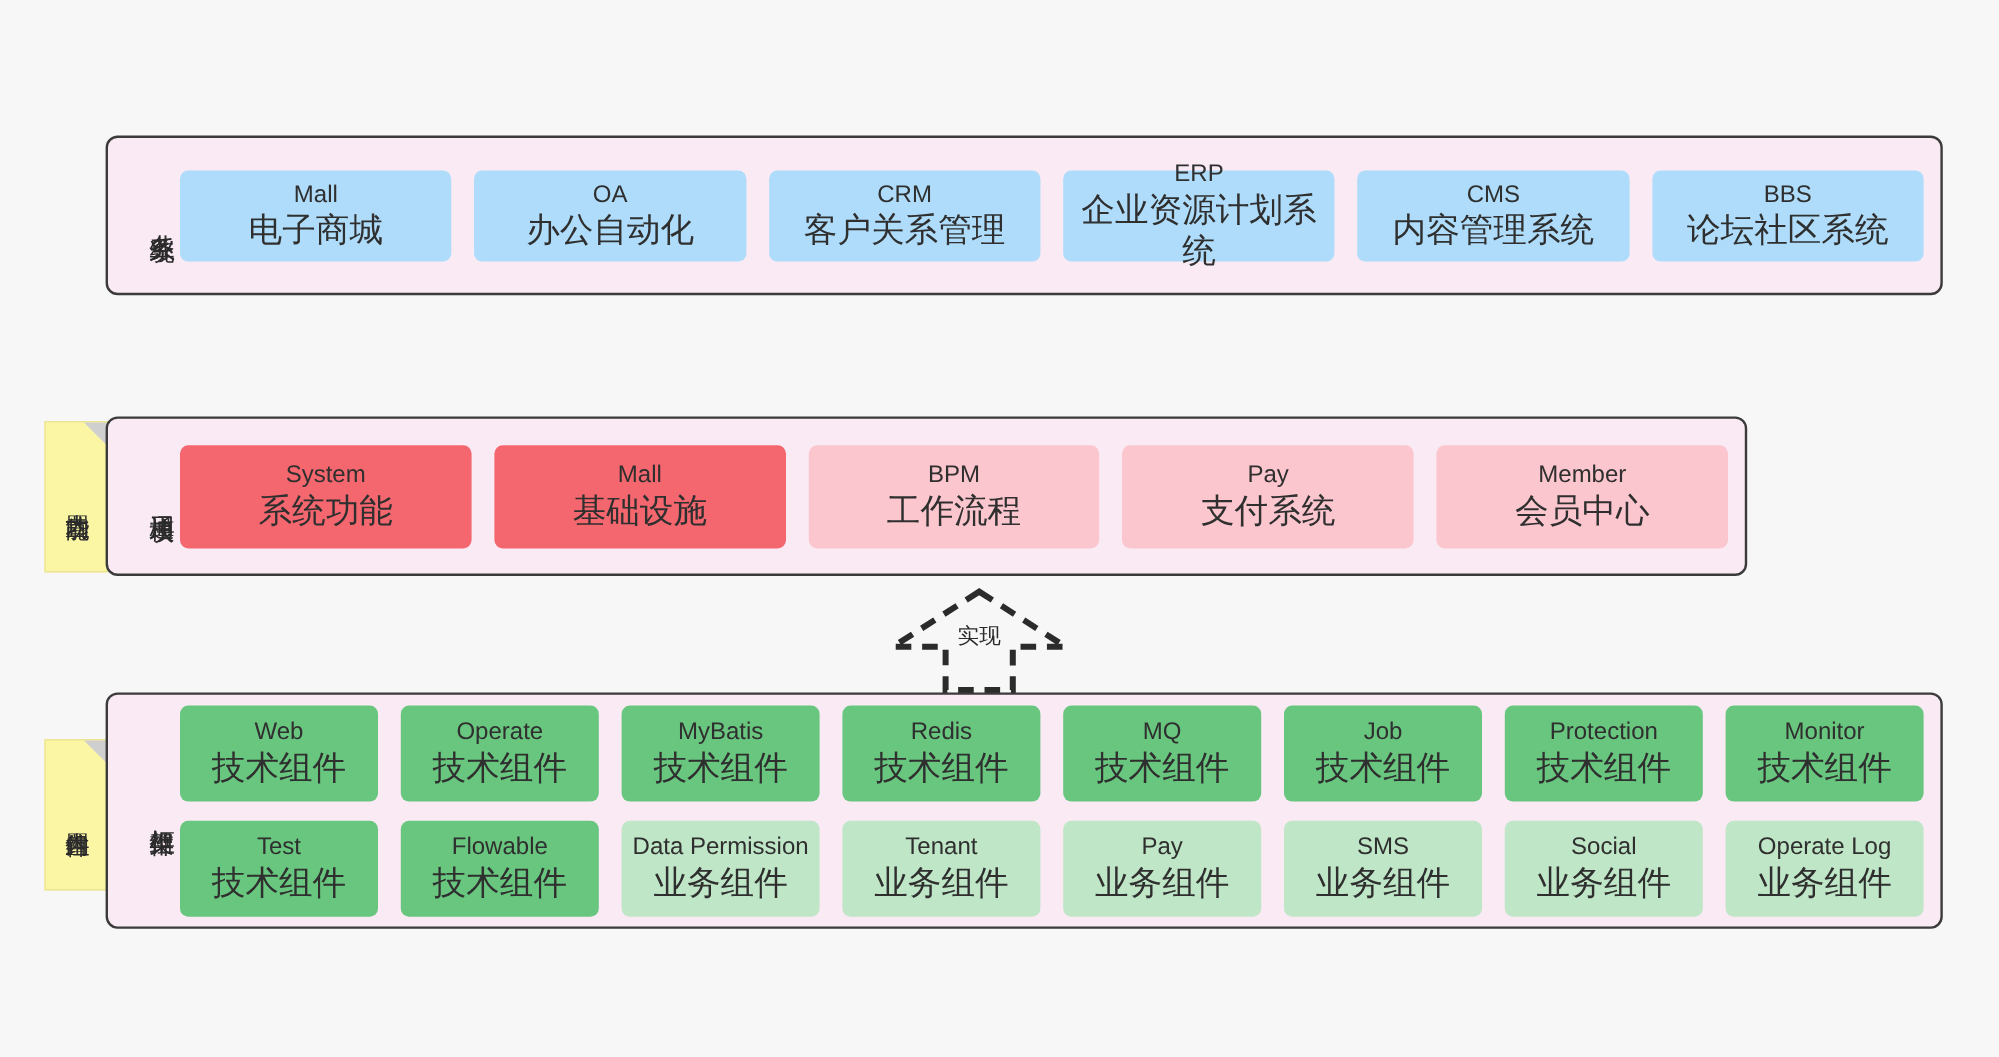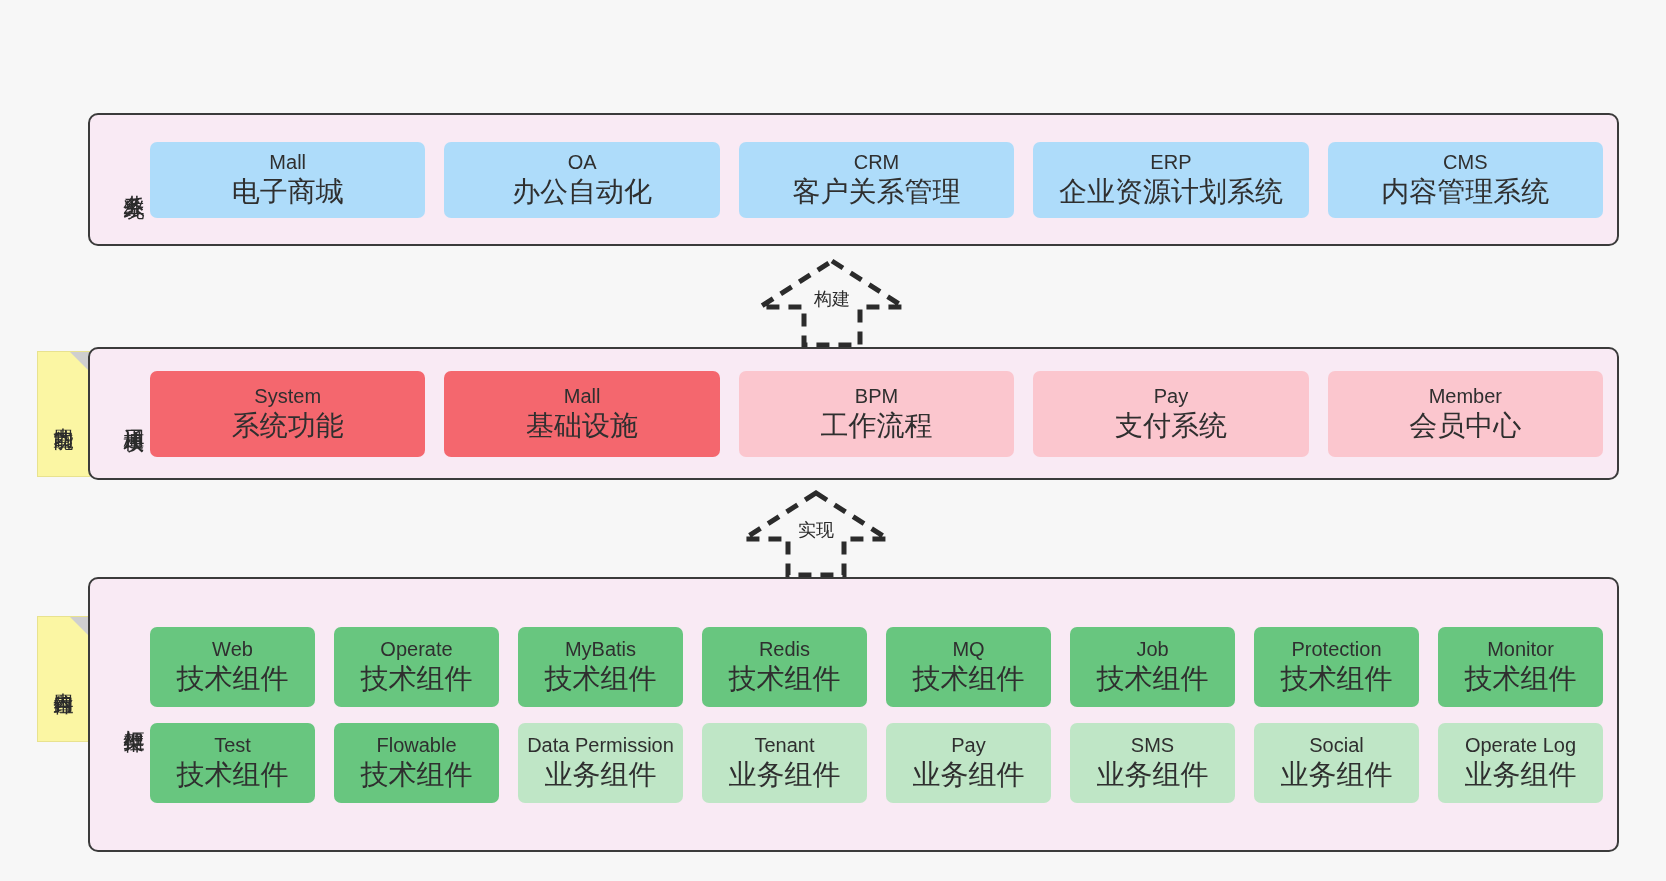--- a/index.html
+++ b/index.html
@@ -73,22 +73,22 @@
 
   
   .c-blue{background:#aedcfa;}
   .c-red{background:#f4676e;}
   .c-pink{background:#fbc6ce;}
   .c-green{background:#68c67f;}
   .c-lgreen{background:#bfe6c6;}
 
   
   #layer1{left:88px;top:113px;width:1531px;height:133px;}
-  #layer2{left:88px;top:347px;width:1531px;height:133px;}
-  #layer3{left:88px;top:577px;width:1531px;height:275px;}
+  #layer2{left:88px;top:347px;width:1368px;height:133px;}
+  #layer3{left:88px;top:577px;width:1531px;height:197px;}
   #layer3 .layer-body{gap:16px;}
 
   
   .sticky{
     position:absolute;
     width:53px;
     box-sizing:border-box;
     background:#fbf6a3;
     border:1px solid #e8e28f;
     font-size:20px;
@@ -153,30 +153,28 @@
           <span class="cn">客户关系管理</span>
         </div>
         <div class="cell c-blue">
           <span class="en">ERP</span>
           <span class="cn">企业资源计划系统</span>
         </div>
         <div class="cell c-blue">
           <span class="en">CMS</span>
           <span class="cn">内容管理系统</span>
         </div>
+        <div class="cell c-blue">
+          <span class="en">BBS</span>
+          <span class="cn">论坛社区系统</span>
+        </div>
       </div>
     </div>
   </div>
 
-  <div class="arrow" id="arrow1">
-    <svg width="152" height="90" viewBox="0 0 152 90">
-      <path d="M76 4 L148 50 L104 50 L104 88 L48 88 L48 50 L4 50 Z" fill="none" stroke="#2b2b2b" stroke-width="5" stroke-dasharray="13,9" stroke-linejoin="miter"></path>
-    </svg>
-    <span class="alabel">构建</span>
-  </div>
 
   <div class="sticky" id="sticky1">
     <span class="fold"></span>
     <span>内置功能</span>
   </div>
 
   <div class="layer layer2" id="layer2">
     <div class="layer-title">通用模块</div>
     <div class="layer-body">
       <div class="row">

